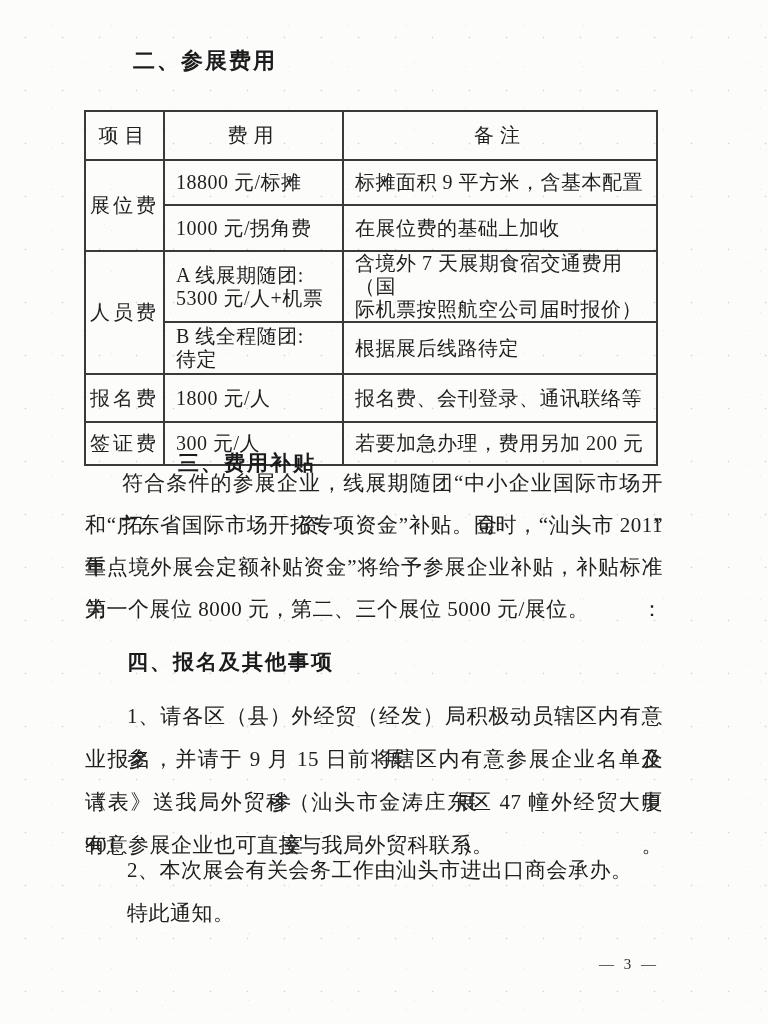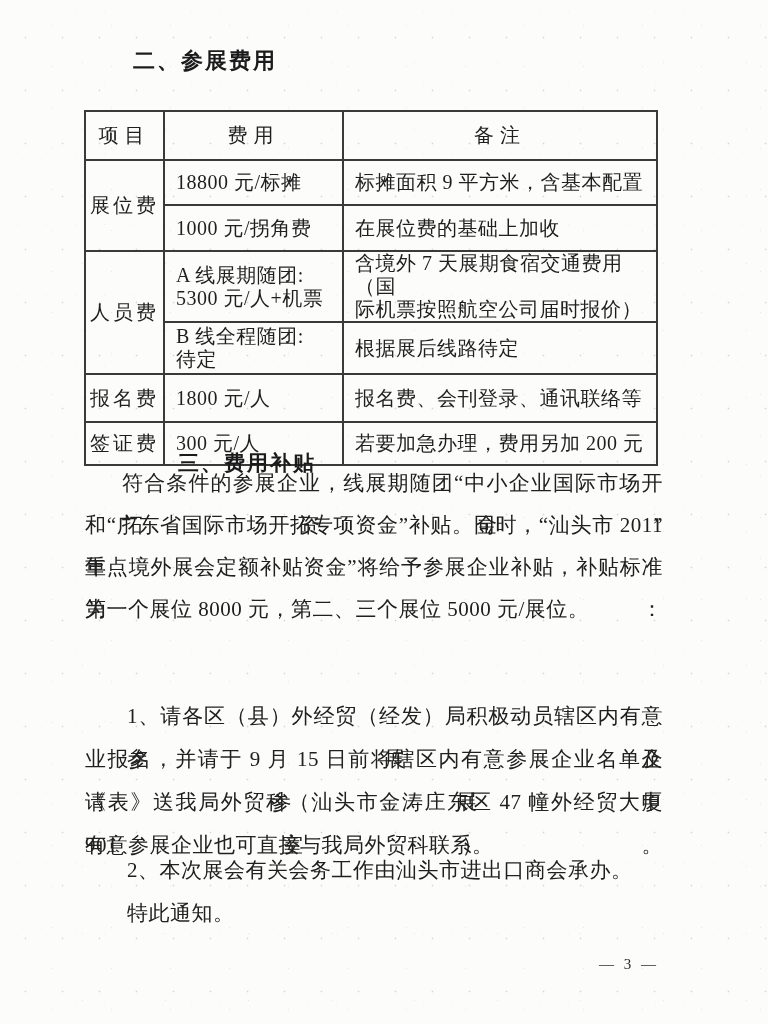--- a/index.html
+++ b/index.html
@@ -121,20 +121,21 @@
 
   <div class="h-sec h-subsidy">三、费用补贴</div>
 
   <div class="body-par par-subsidy">
     <span class="b-line jl ind1">符合条件的参展企业，线展期随团“中小企业国际市场开拓资金”</span>
     <span class="b-line jl">和“广东省国际市场开拓专项资金”补贴。同时，“汕头市 2011 年</span>
     <span class="b-line jl">重点境外展会定额补贴资金”将给予参展企业补贴，补贴标准为：</span>
     <span class="b-line">第一个展位 8000 元，第二、三个展位 5000 元/展位。</span>
   </div>
 
+  <div class="h-sec h-reg">四、报名及其他事项</div>
 
   <div class="body-par par-reg">
     <span class="b-line jl ind2">1、请各区（县）外经贸（经发）局积极动员辖区内有意参展企</span>
     <span class="b-line jl">业报名，并请于 9 月 15 日前将辖区内有意参展企业名单及《参展申</span>
     <span class="b-line jl">请表》送我局外贸科（汕头市金涛庄东区 47 幢外经贸大厦 901 室）。</span>
     <span class="b-line">有意参展企业也可直接与我局外贸科联系。</span>
   </div>
 
   <div class="body-par par-undertake">
     <span class="b-line ind2">2、本次展会有关会务工作由汕头市进出口商会承办。</span>

